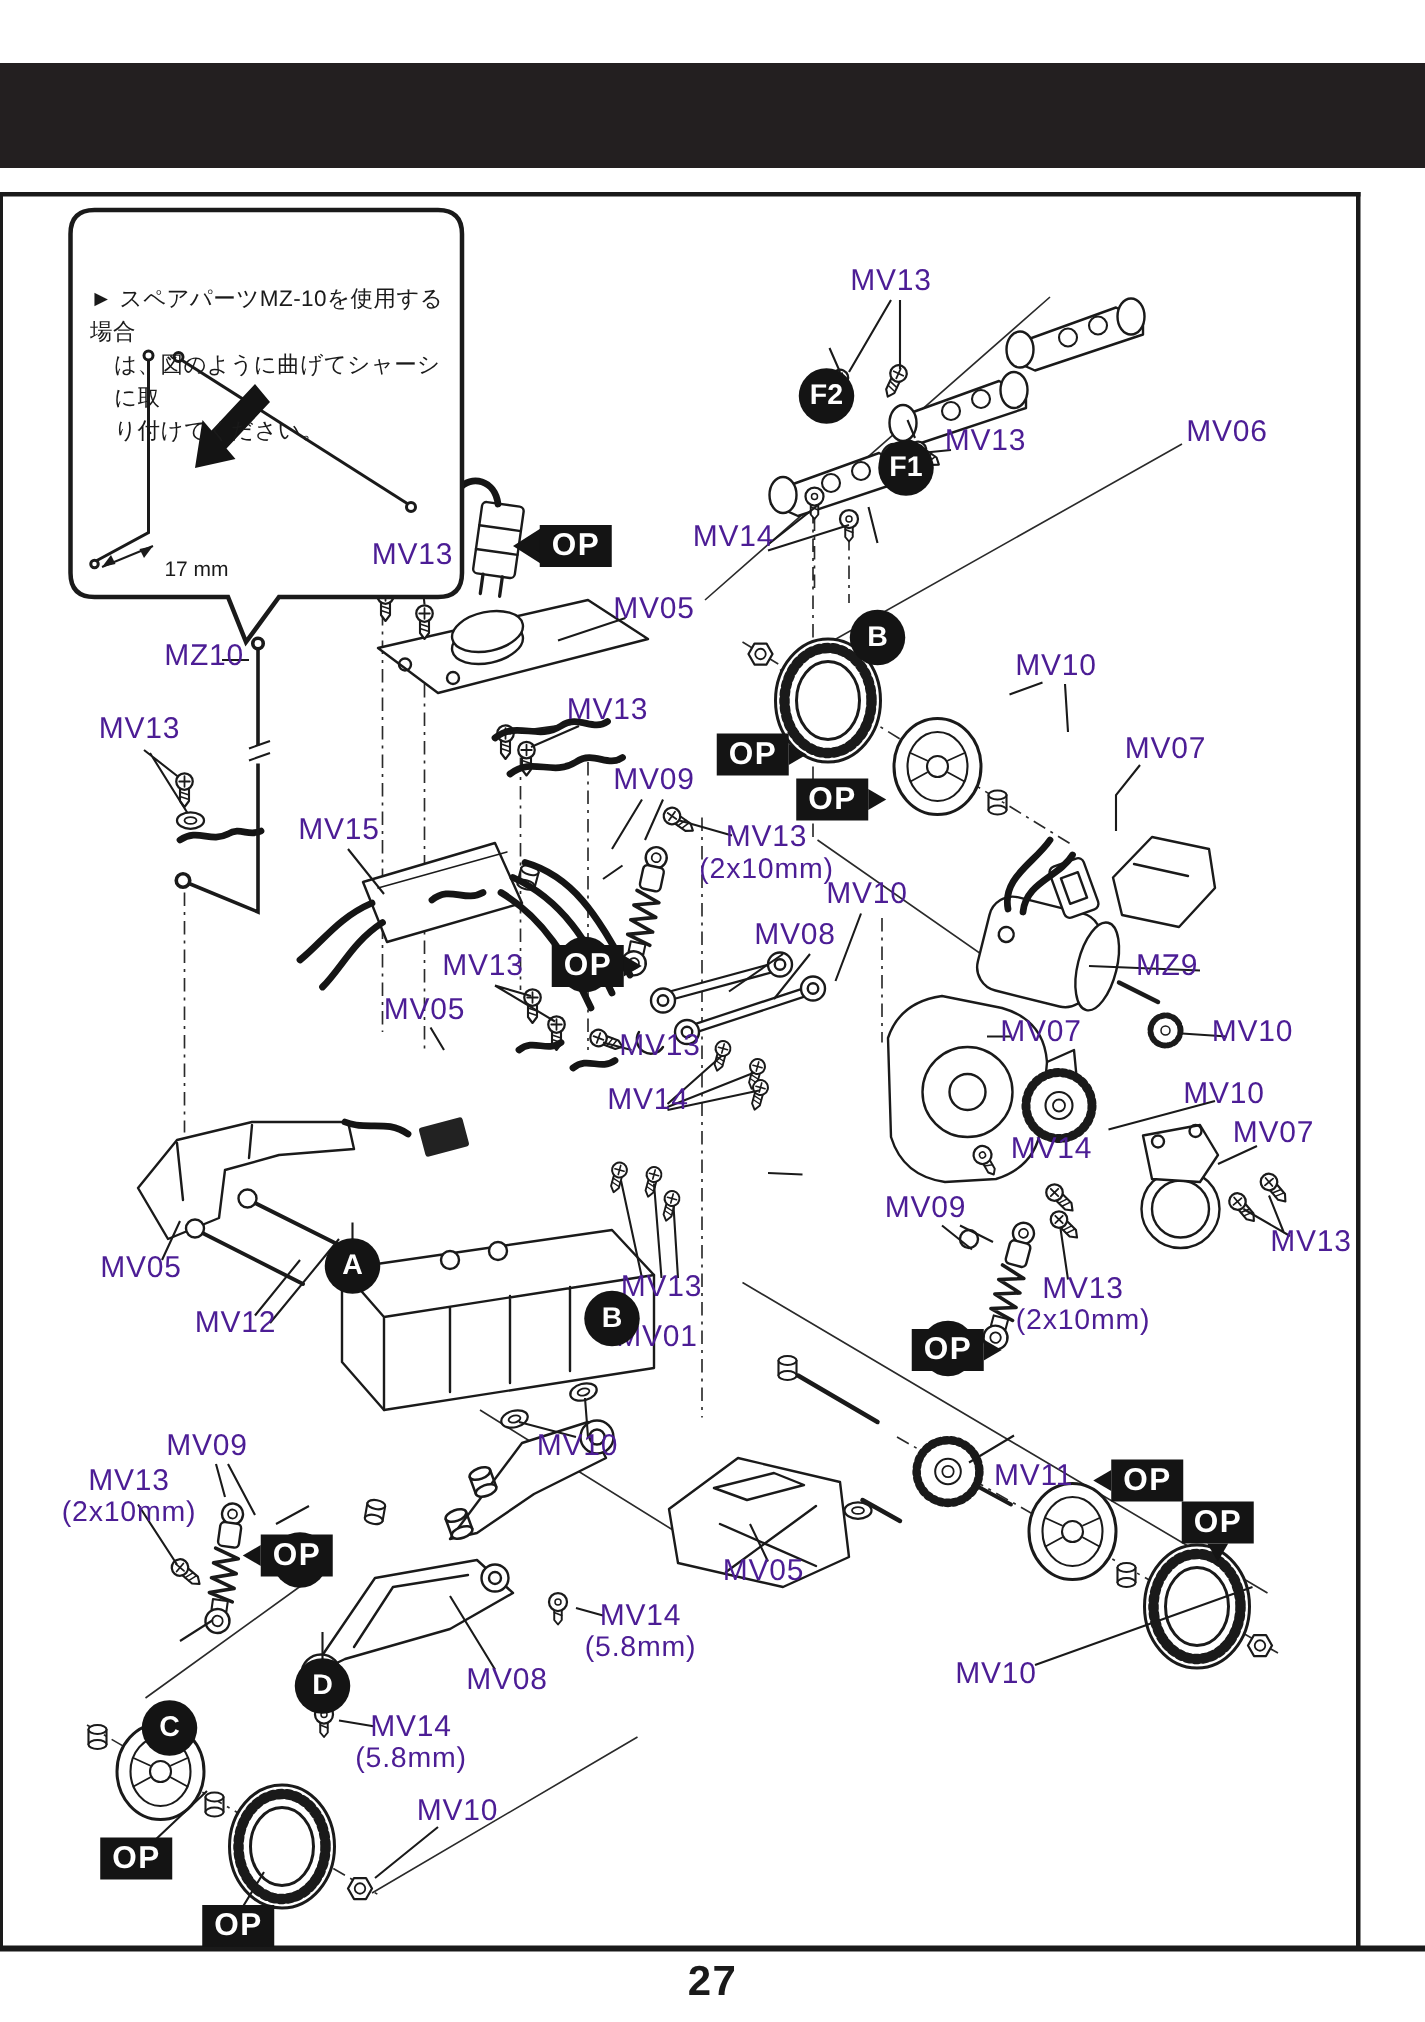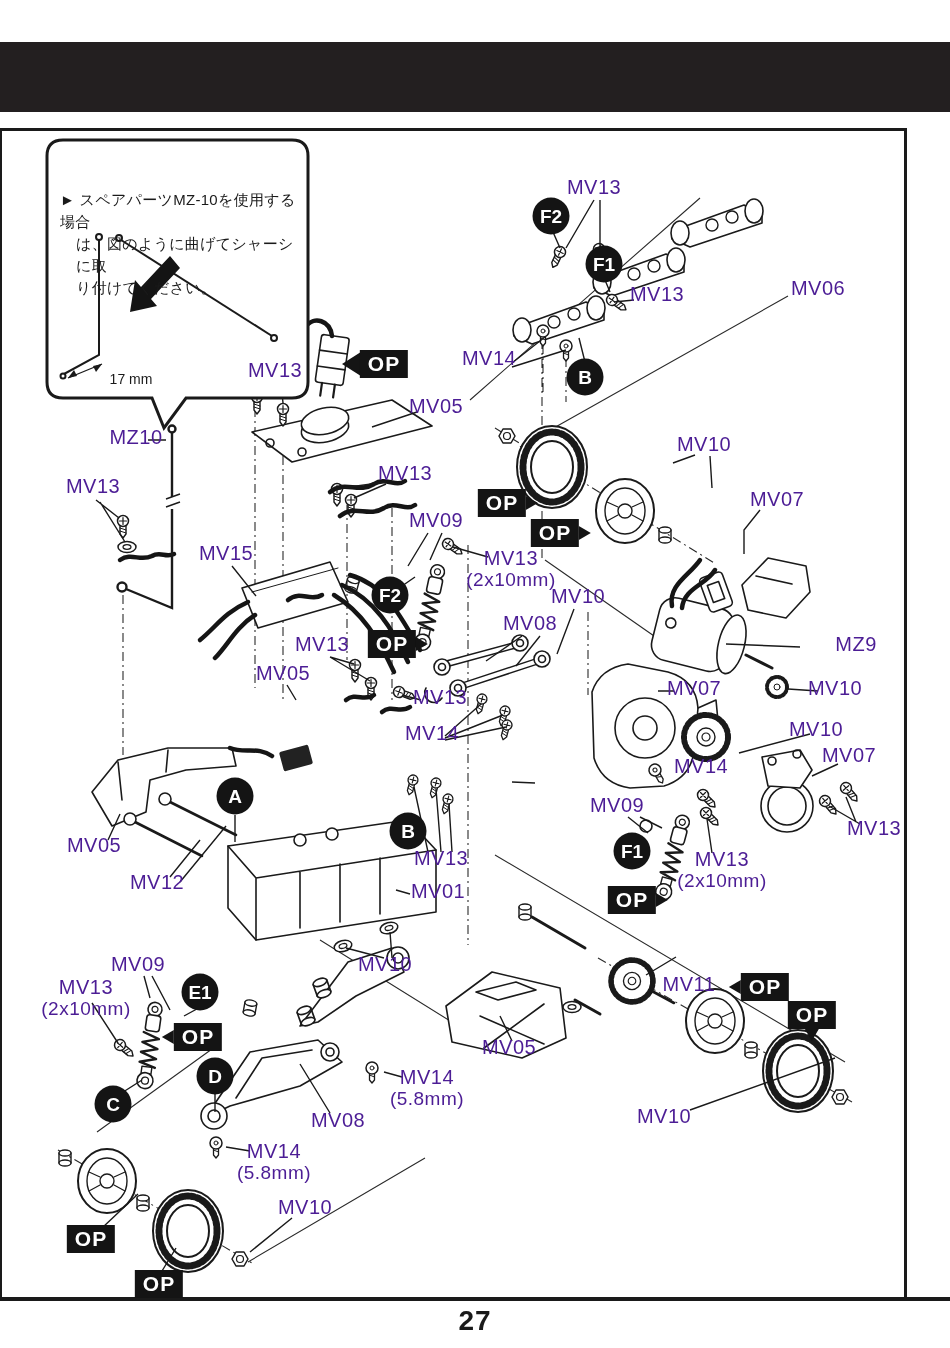--- a/index.html
+++ b/index.html
@@ -7,21 +7,21 @@
   .page{position:absolute;left:0;top:0;width:950px;height:1348px;overflow:hidden;background:#fff;}
   .topbar{position:absolute;left:0;top:42px;width:950px;height:70px;background:#231f20;}
   .frame-top{position:absolute;left:0;top:128px;width:907px;height:3px;background:#1a1a1a;}
   .frame-bottom{position:absolute;left:0;top:1297px;width:950px;height:4px;background:#1a1a1a;}
   .frame-left{position:absolute;left:0;top:128px;width:2px;height:1172px;background:#1a1a1a;}
   .frame-right{position:absolute;left:904px;top:128px;width:3px;height:1172px;background:#1a1a1a;}
   svg.art{position:absolute;left:0;top:0;z-index:1;}
   #labels-layer{position:absolute;left:0;top:0;width:950px;height:1348px;z-index:2;}
   .plabel{position:absolute;transform:translate(-50%,-13px);text-align:center;font-size:20px;line-height:21px;letter-spacing:.5px;white-space:nowrap;color:#4c1d95;}
   .plabel .ps{font-size:19px;}
-  .sb{position:absolute;transform:translate(-50%,-50%);width:37px;height:37px;border-radius:50%;background:#141414;color:#fff;font-size:19px;font-weight:bold;text-align:center;line-height:37px;letter-spacing:0;}
+  .sb{position:absolute;transform:translate(-50%,-50%);width:37px;height:37px;border-radius:50%;background:#141414;color:#fff;font-size:19px;font-weight:bold;text-align:center;line-height:37px;letter-spacing:0;margin-top:48px;}
   .op{position:absolute;transform:translate(-50%,-50%);background:#141414;color:#fff;font-size:21px;font-weight:bold;text-align:center;line-height:28px;height:28px;padding:0 8px;letter-spacing:1px;}
   .op::after{content:"";position:absolute;border:7px solid transparent;}
   .op.right::after{left:100%;top:50%;margin-top:-7px;border-left:12px solid #141414;}
   .op.left::after{right:100%;top:50%;margin-top:-7px;border-right:12px solid #141414;}
   .op.down::after{top:100%;left:50%;margin-left:-7px;border-top:12px solid #141414;}
   .note-text{position:absolute;z-index:2;}
   .nt-en{left:60px;top:146px;width:245px;font-size:15px;line-height:19px;}
   .nt-jp{left:60px;top:189px;width:245px;font-size:15px;line-height:22px;letter-spacing:.3px;}
   .nt-line2{padding-left:16px;}
   .dim-label{position:absolute;left:96px;top:371px;width:70px;text-align:center;font-size:14px;z-index:2;}
@@ -355,21 +355,21 @@
       </div>
       <div class="plabel" style="left: 777px; top: 502px;">
         <div class="pt">MV07</div>
       </div>
       <div class="plabel" style="left: 578px; top: 599px;">
         <div class="pt">MV10</div>
       </div>
       <div class="plabel" style="left: 530px; top: 626px;">
         <div class="pt">MV08</div>
       </div>
-      <div class="plabel" style="left: 856px; top: 647px;">
+      <div class="plabel" style="left: 778px; top: 647px;">
         <div class="pt">MZ9</div>
       </div>
       <div class="plabel" style="left: 694px; top: 691px;">
         <div class="pt">MV07</div>
       </div>
       <div class="plabel" style="left: 835px; top: 691px;">
         <div class="pt">MV10</div>
       </div>
       <div class="plabel" style="left: 322px; top: 647px;">
         <div class="pt">MV13</div>

